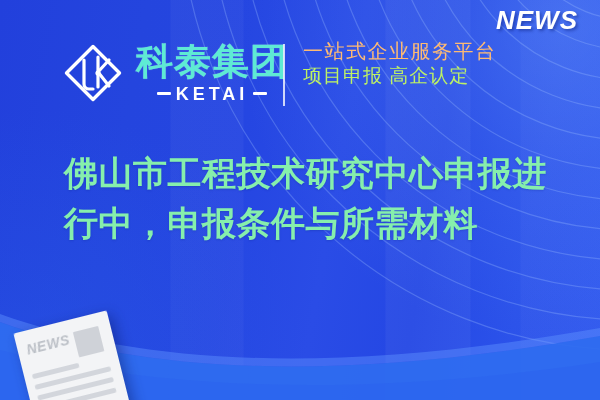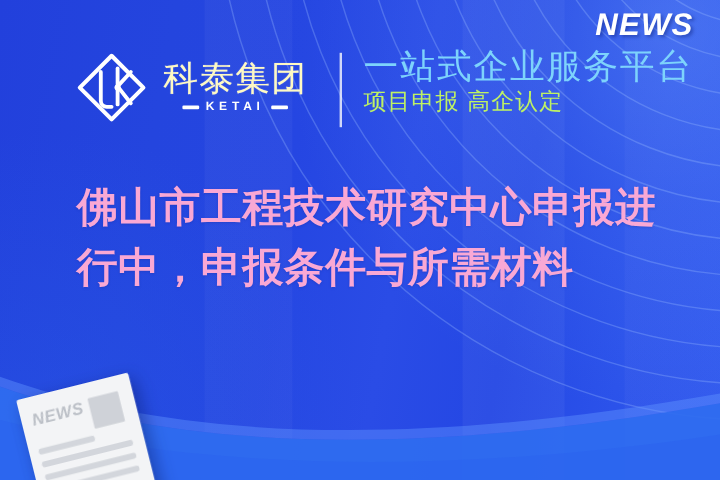--- a/index.html
+++ b/index.html
@@ -103,44 +103,44 @@
   }
   .logo-mark svg { display: block; width: 100%; height: 100%; }
 
   .logo-wordmark {
     display: flex;
     flex-direction: column;
     justify-content: center;
     gap: 1px;
   }
   .logo-cn {
-    color: #fef9c3;
-    font-size: 29px;
-    font-weight: 400;
+    color: #5eead4;
+    font-size: 37px;
+    font-weight: 700;
     letter-spacing: 1px;
     line-height: 1.05;
     white-space: nowrap;
     text-shadow: 0 0 1px rgba(255,255,255,0.4);
   }
   .logo-en-row {
     display: flex;
     align-items: center;
     gap: 5px;
     justify-content: center;
     margin-top: 2px;
   }
   .logo-dash {
     width: 14px;
     height: 3px;
     background: #ffffff;
     border-radius: 1px;
   }
   .logo-en {
     color: #ffffff;
-    font-size: 10px;
+    font-size: 18px;
     font-weight: 700;
     letter-spacing: 4px;
     line-height: 1;
     white-space: nowrap;
   }
 
   .divider {
     position: absolute;
     left: 283px;
     top: 44px;
@@ -151,22 +151,22 @@
 
   .slogan {
     position: absolute;
     left: 303px;
     top: 40px;
     display: flex;
     flex-direction: column;
     gap: 2px;
   }
   .slogan-main {
-    color: #7dd3fc;
-    font-size: 29px;
+    color: #fdba74;
+    font-size: 20px;
     font-weight: 400;
     letter-spacing: 1.5px;
     line-height: 1.15;
     white-space: nowrap;
   }
   .slogan-sub {
     color: #bef264;
     font-size: 19px;
     font-weight: 400;
     letter-spacing: 1px;
@@ -185,21 +185,21 @@
     font-style: italic;
     text-shadow: 2px 2px 3px rgba(10,30,120,0.45);
   }
 
   
   .headline {
     position: absolute;
     left: 64px;
     top: 148px;
     width: 500px;
-    color: #f9a8d4;
+    color: #86efac;
     font-size: 34px;
     font-weight: 700;
     line-height: 1.48;
     letter-spacing: 0.5px;
     text-shadow: 0 1px 2px rgba(15,40,140,0.25);
   }
 
   
   .newspaper {
     position: absolute;

